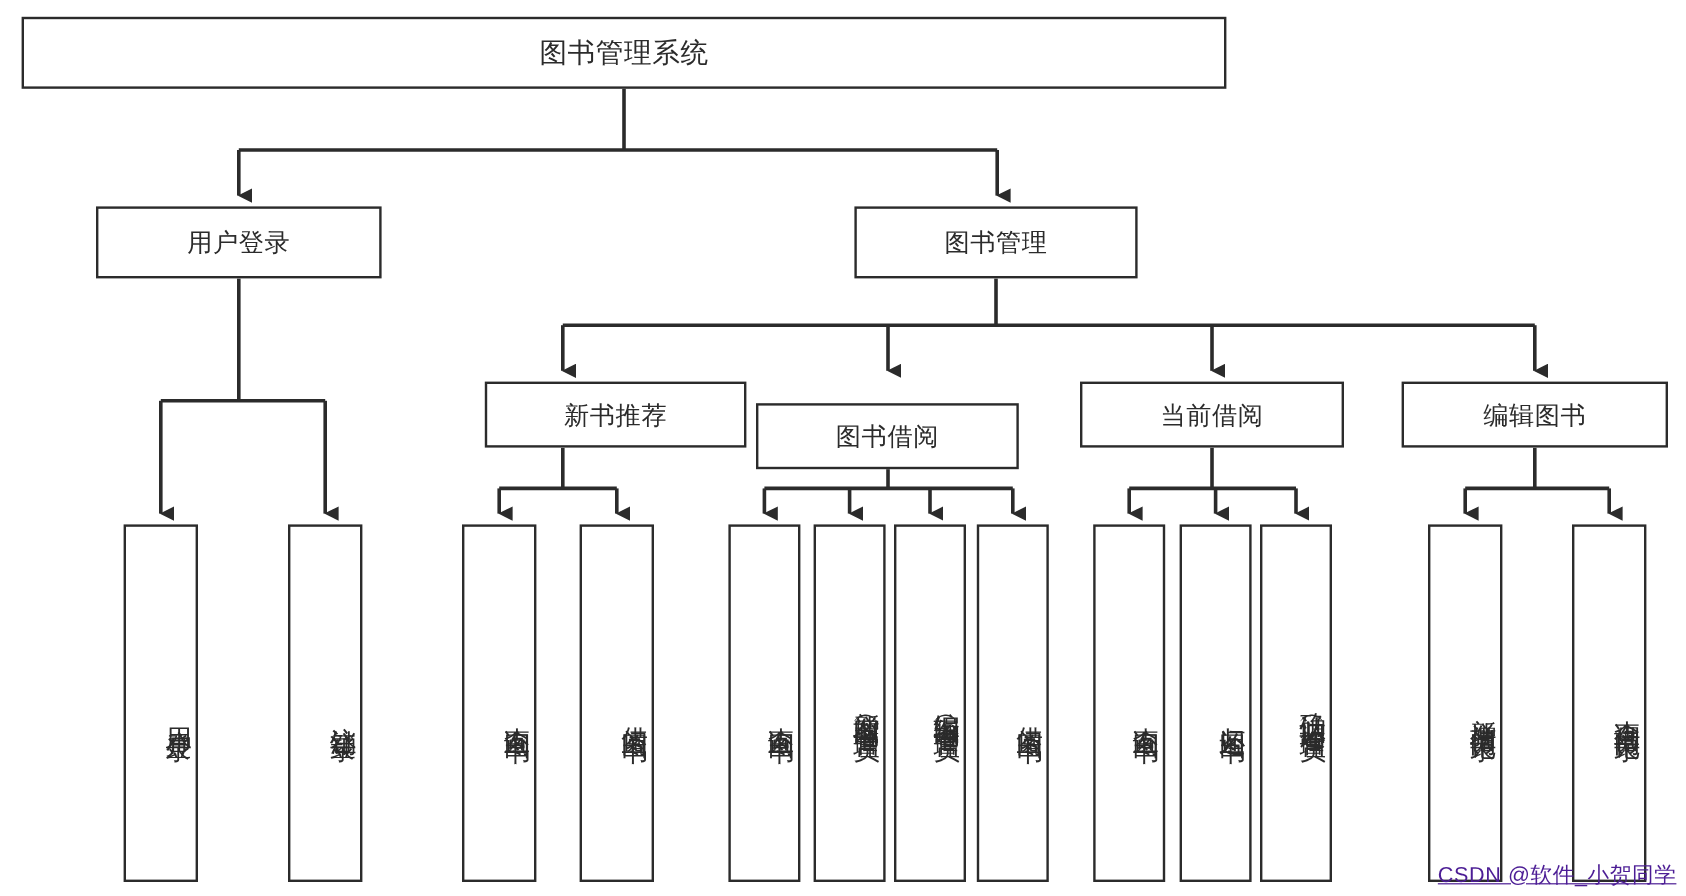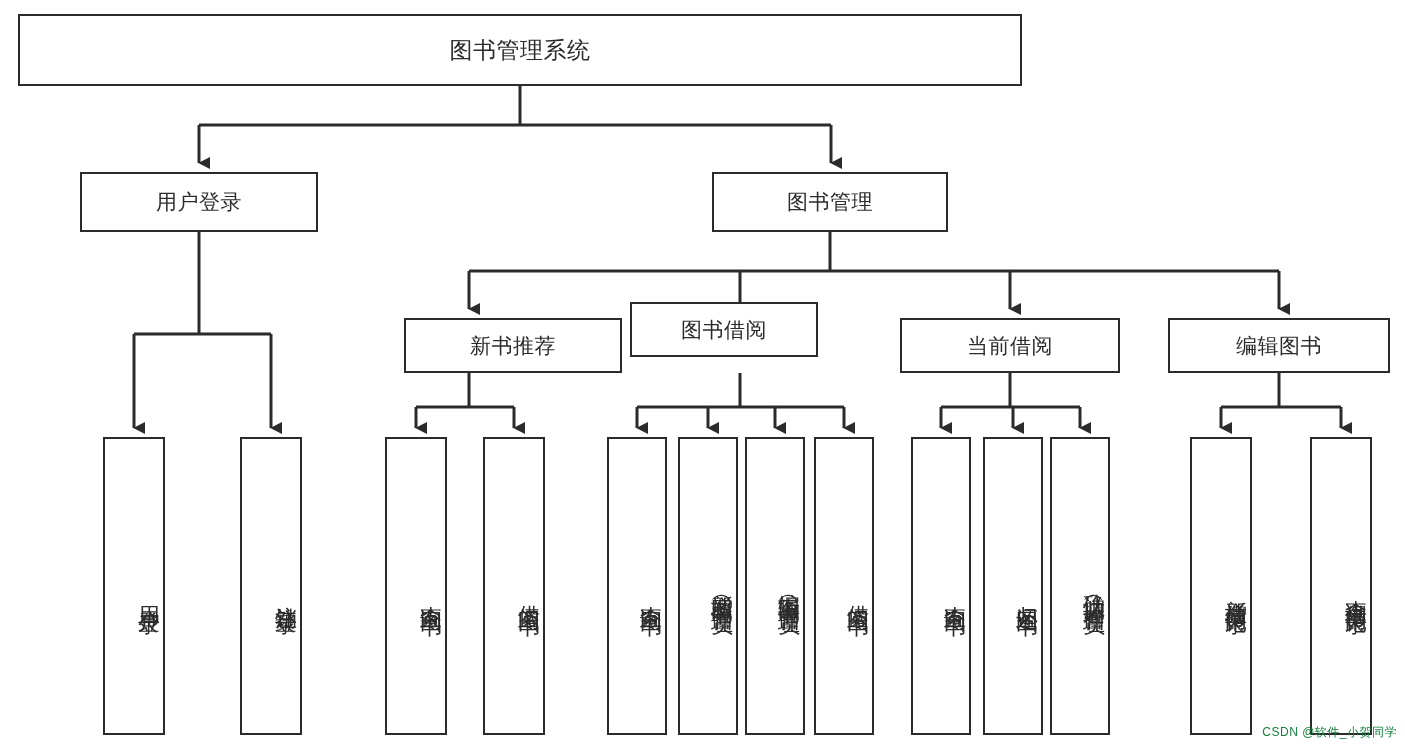--- a/index.html
+++ b/index.html
@@ -46,25 +46,26 @@
   }
   .node.leaf .vlabel {
     writing-mode: vertical-rl;
     text-orientation: upright;
     display: block;
   }
   #watermark {
     position: absolute;
     right: 8px;
     bottom: 6px;
-    font-size: 12px;
-    color: #15803d;
+    font-size: 18px;
+    color: #4c1d95;
     white-space: nowrap;
     z-index: 6;
     letter-spacing: 0.5px;
+    text-decoration: underline;
   }
 </style>
 </head>
 <body>
 
 <svg id="canvas" viewBox="0 0 1405 747">
   <defs>
     <marker id="arrow" viewBox="0 0 12 12" refX="6" refY="11.2" markerWidth="12" markerHeight="12" orient="auto-start-reverse" markerUnits="userSpaceOnUse">
       <path d="M 0 0 L 12 0 L 6 12 z" fill="#2b2b2b"></path>
     </marker>
@@ -106,35 +107,35 @@
     <path d="M 1013 407 L 1013 428" marker-end="url(#arrow)"></path>
     <path d="M 1080 407 L 1080 428" marker-end="url(#arrow)"></path>
 
     <path d="M 1279 373 L 1279 407"></path>
     <path d="M 1221 407 L 1341 407"></path>
     <path d="M 1221 407 L 1221 428" marker-end="url(#arrow)"></path>
     <path d="M 1341 407 L 1341 428" marker-end="url(#arrow)"></path>
   </g>
 </svg>
 
-<div class="node root" style="left:18px; top:14px; width:1004px; height:72px;">
+<div class="node root" style="left:18px; top:14px; width:1004px; height:60px;">
   <span>图书管理系统</span>
 </div>
 
 <div class="node" style="left:80px; top:172px; width:238px; height:60px;">
   <span>用户登录</span>
 </div>
 <div class="node" style="left:712px; top:172px; width:236px; height:60px;">
   <span>图书管理</span>
 </div>
 
 <div class="node" style="left:360px; top:318px; width:218px; height:55px;margin-left:44px;">
   <span>新书推荐</span>
 </div>
-<div class="node" style="left:630px; top:302px; width:188px; height:55px;align-items:center;">
+<div class="node" style="left:630px; top:336px; width:219px; height:55px;align-items:center;">
   <span>图书借阅</span>
 </div>
 <div class="node" style="left:900px; top:318px; width:220px; height:55px;">
   <span>当前借阅</span>
 </div>
 <div class="node" style="left:1168px; top:318px; width:222px; height:55px;">
   <span>编辑图书</span>
 </div>
 
 <div class="node leaf" style="left:103px; top:437px; width:62px; height:298px;">

